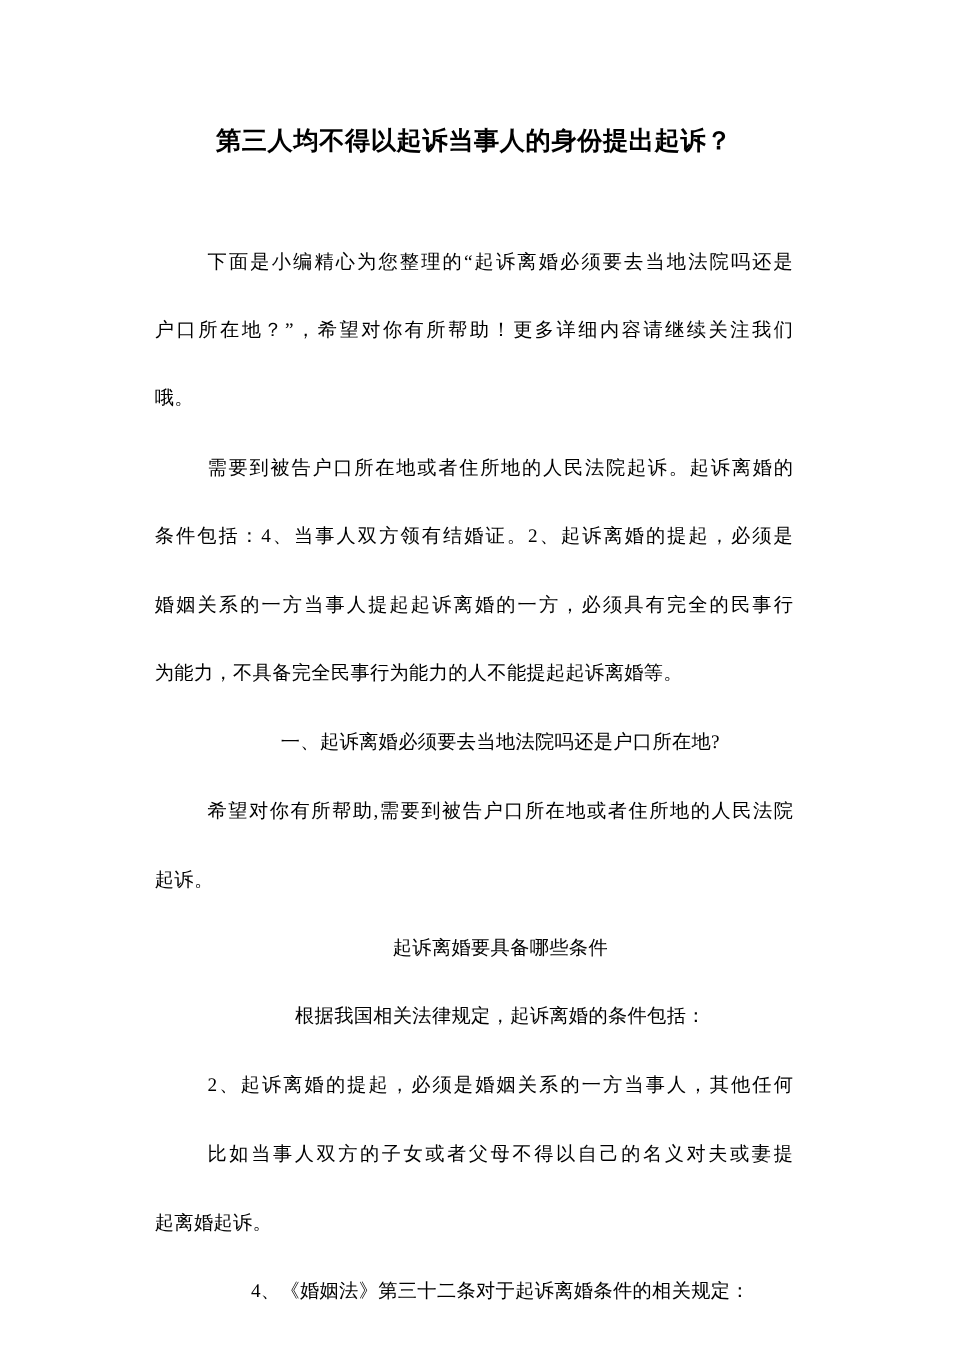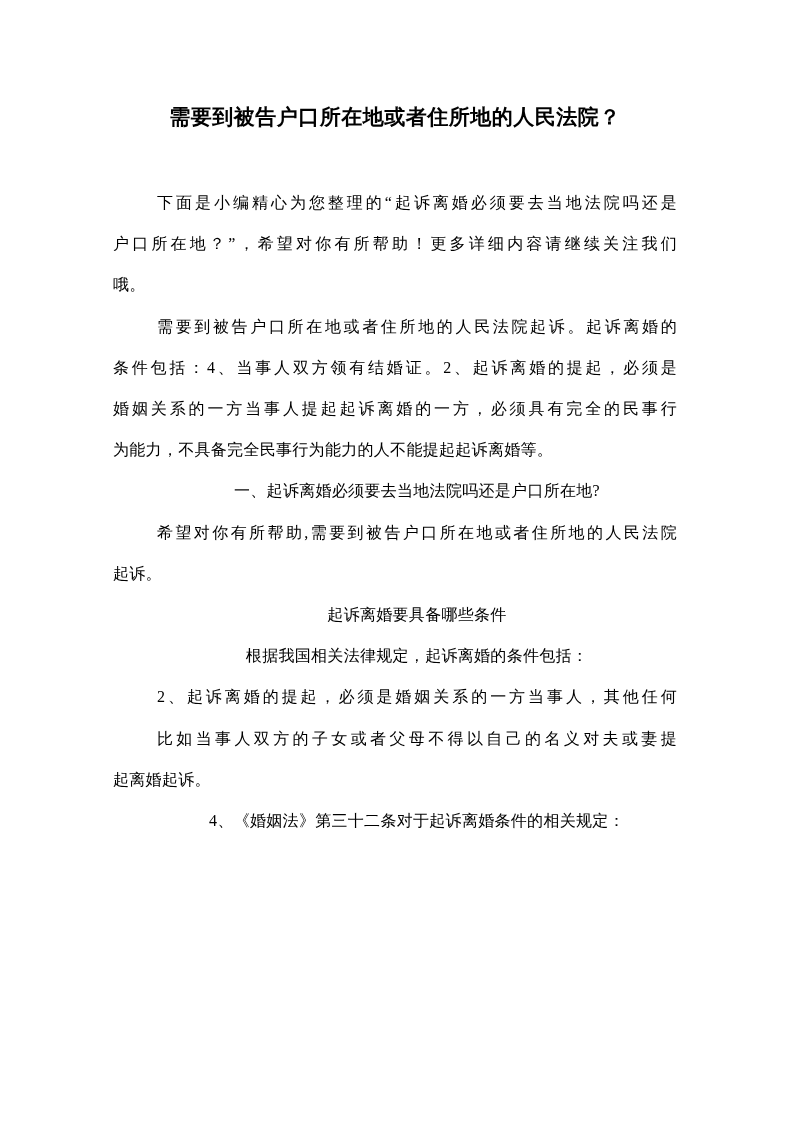--- a/index.html
+++ b/index.html
@@ -35,39 +35,39 @@
     width: 564px;
     font-size: 16px;
     line-height: 41.2px;
     letter-spacing: 0.3px;
   }
   .paragraph {
     margin: 0;
     padding: 0;
   }
   .line {
-    margin: 0;
+    margin: 16px;
     padding: 0;
     text-align: left;
     white-space: normal;
   }
   .line.first {
     text-indent: 44px;
     text-align: center;
   }
   .line.fill {
     text-align: justify;
     text-align-last: justify;
   }
 </style>
 </head>
 <body>
 
 <div class="page">
-  <h1 class="doc-title">需要到被告户口所在地或者住所地的人民法院？</h1>
+  <h1 class="doc-title">第三人均不得以起诉当事人的身份提出起诉？</h1>
   <div class="doc-body">
       <div class="paragraph">
         <div class="line first fill">下面是小编精心为您整理的“起诉离婚必须要去当地法院吗还是</div>
         <div class="line fill">户口所在地？”，希望对你有所帮助！更多详细内容请继续关注我们</div>
         <div class="line">哦。</div>
       </div>
       <div class="paragraph">
         <div class="line first fill">需要到被告户口所在地或者住所地的人民法院起诉。起诉离婚的</div>
         <div class="line fill">条件包括：4、当事人双方领有结婚证。2、起诉离婚的提起，必须是</div>
         <div class="line fill">婚姻关系的一方当事人提起起诉离婚的一方，必须具有完全的民事行</div>

